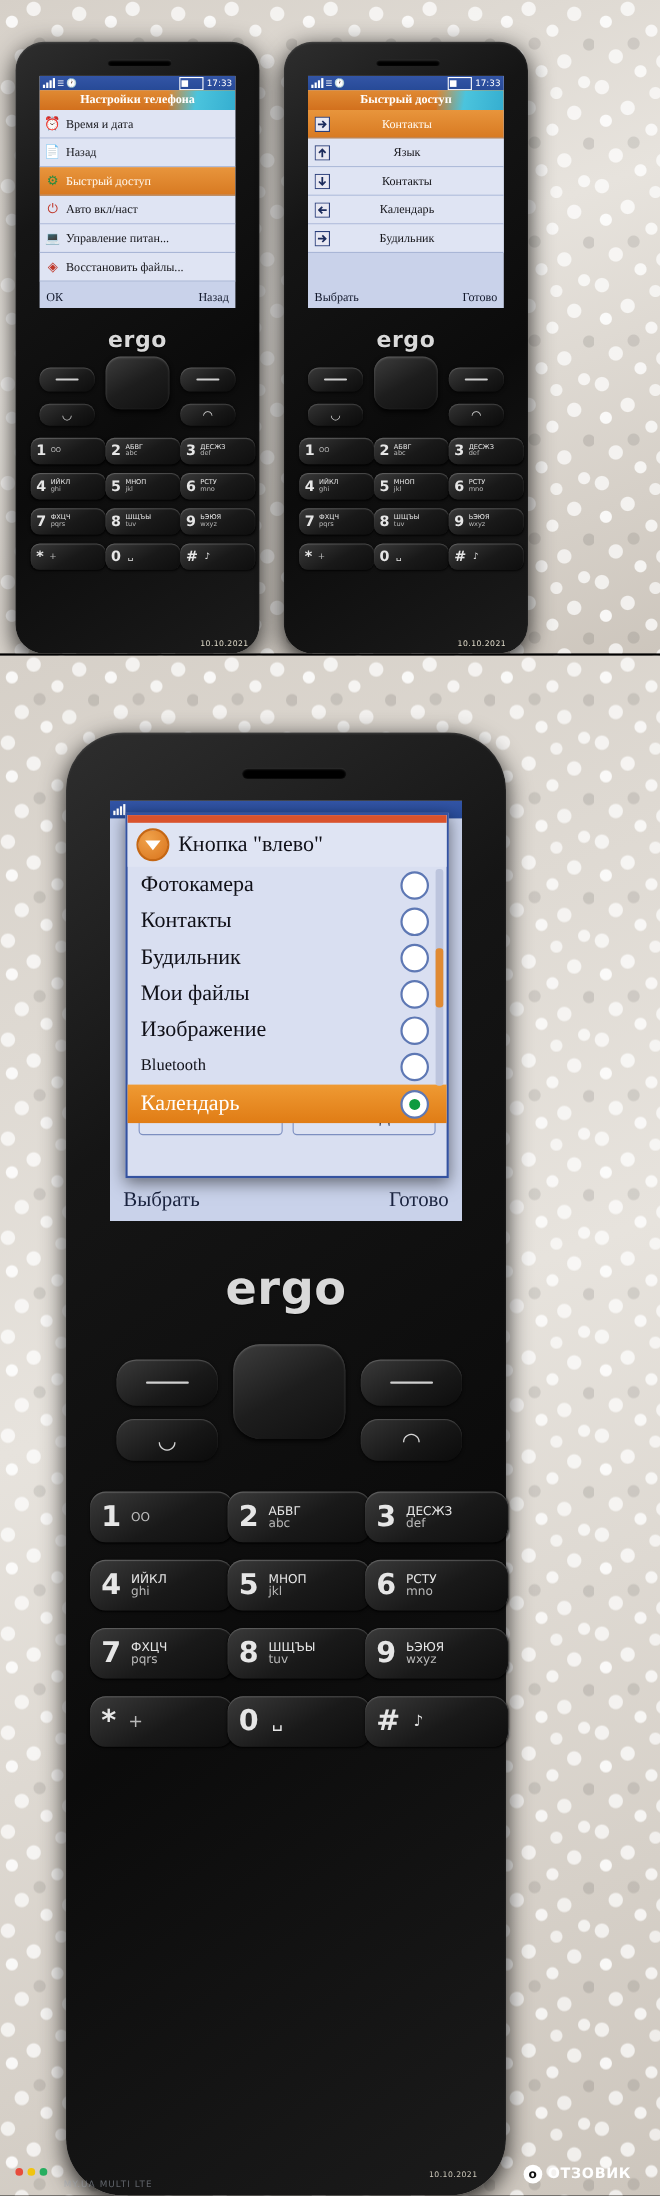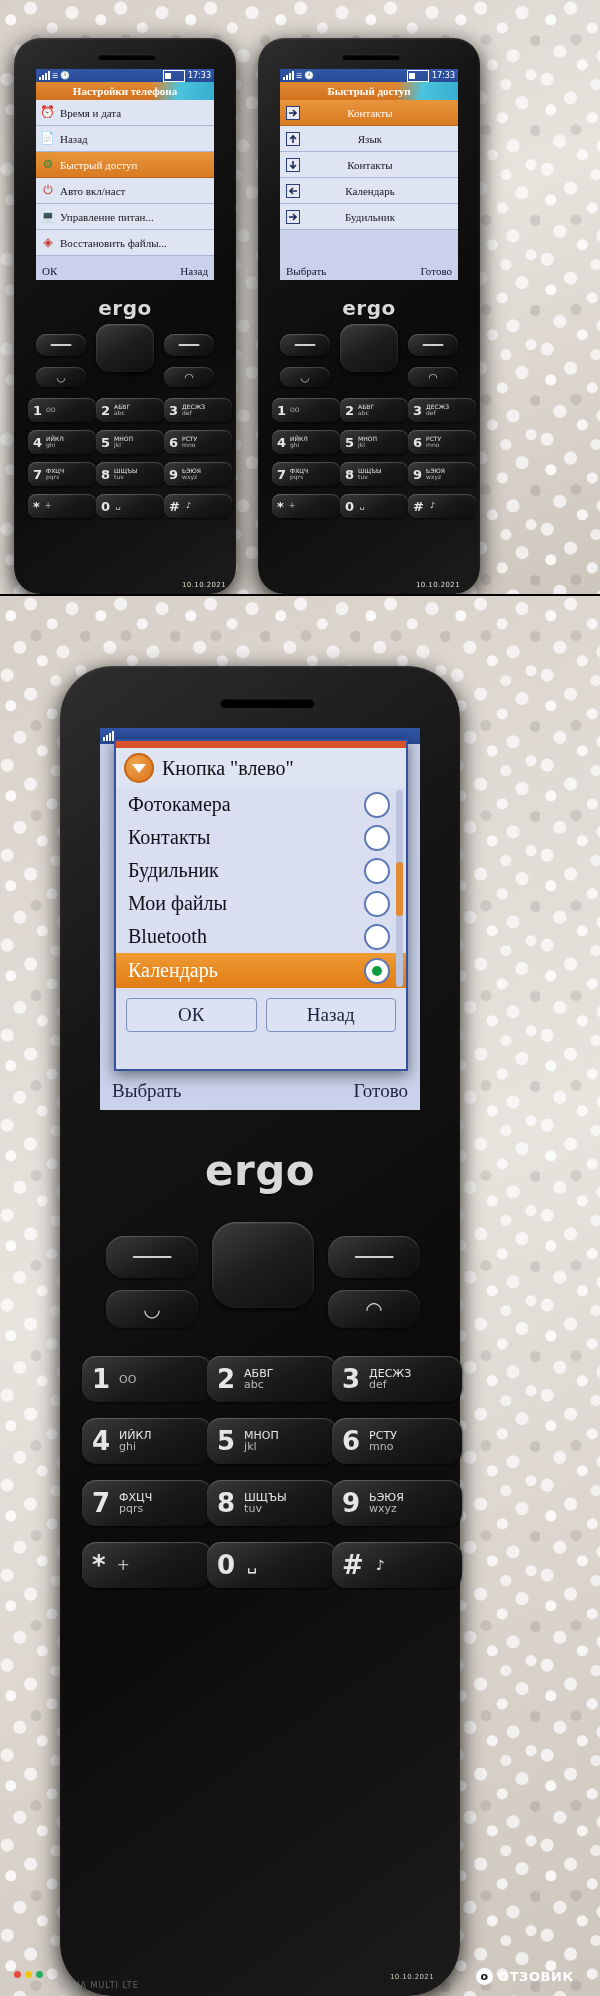--- a/index.html
+++ b/index.html
@@ -563,20 +563,24 @@
             </div>
             <div class="dlg-item" style="height:27px;font-size:20px;">
               <span>Будильник</span>
               <span class="radio"></span>
             </div>
             <div class="dlg-item" style="height:27px;font-size:20px;">
               <span>Мои файлы</span>
               <span class="radio"></span>
             </div>
             <div class="dlg-item" style="height:27px;font-size:20px;">
+              <span>Изображение</span>
+              <span class="radio"></span>
+            </div>
+            <div class="dlg-item" style="height:27px;font-size:15px;">
               <span>Bluetooth</span>
               <span class="radio"></span>
             </div>
             <div class="dlg-item sel" style="height:29px;font-size:20px;">
               <span>Календарь</span>
               <span class="radio on"></span>
             </div>
 
             <div class="scrollbar" style="top:2px;height:197px;">
               <div class="scrollthumb" style="top:72px;height:54px;"></div>

